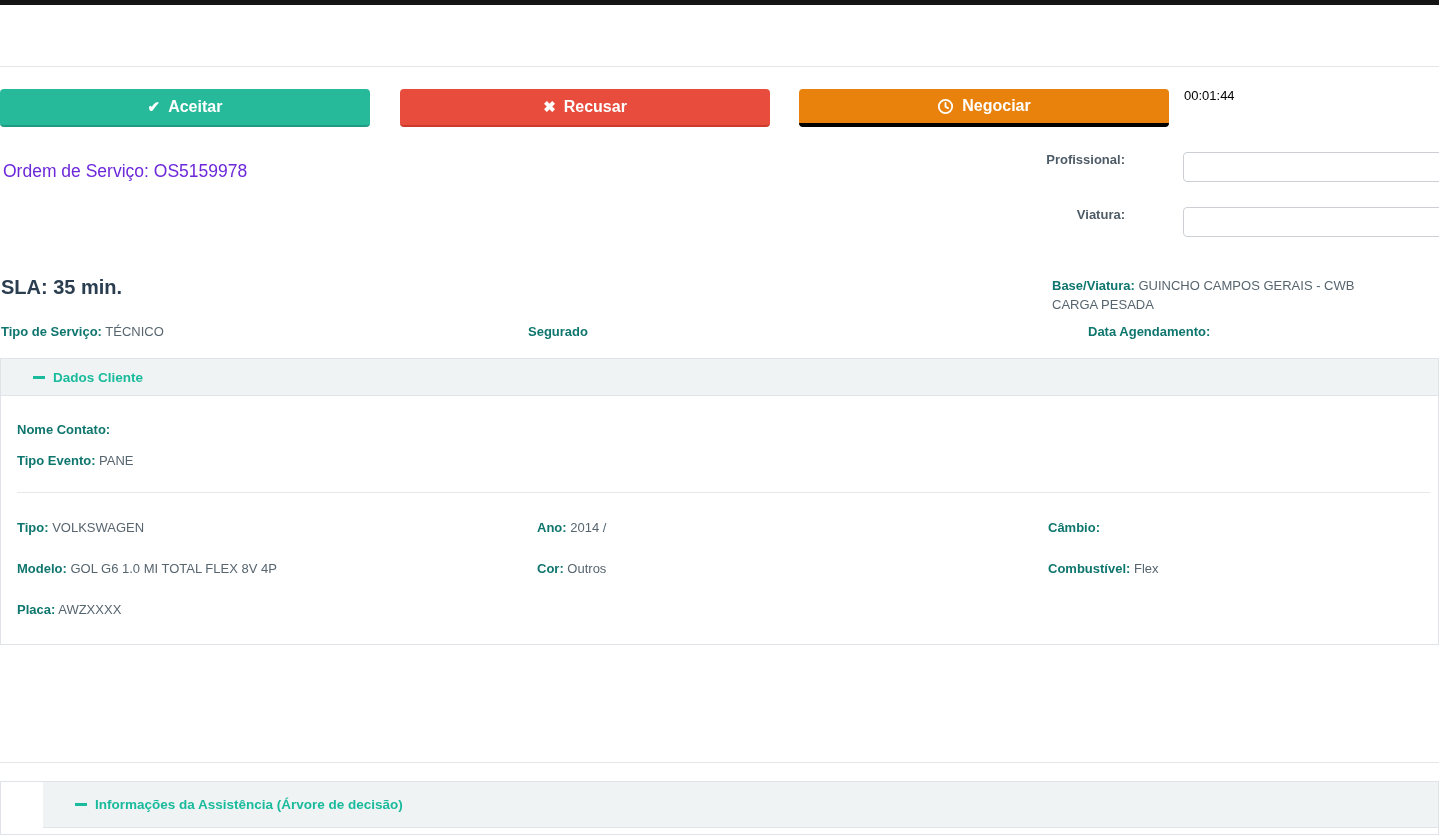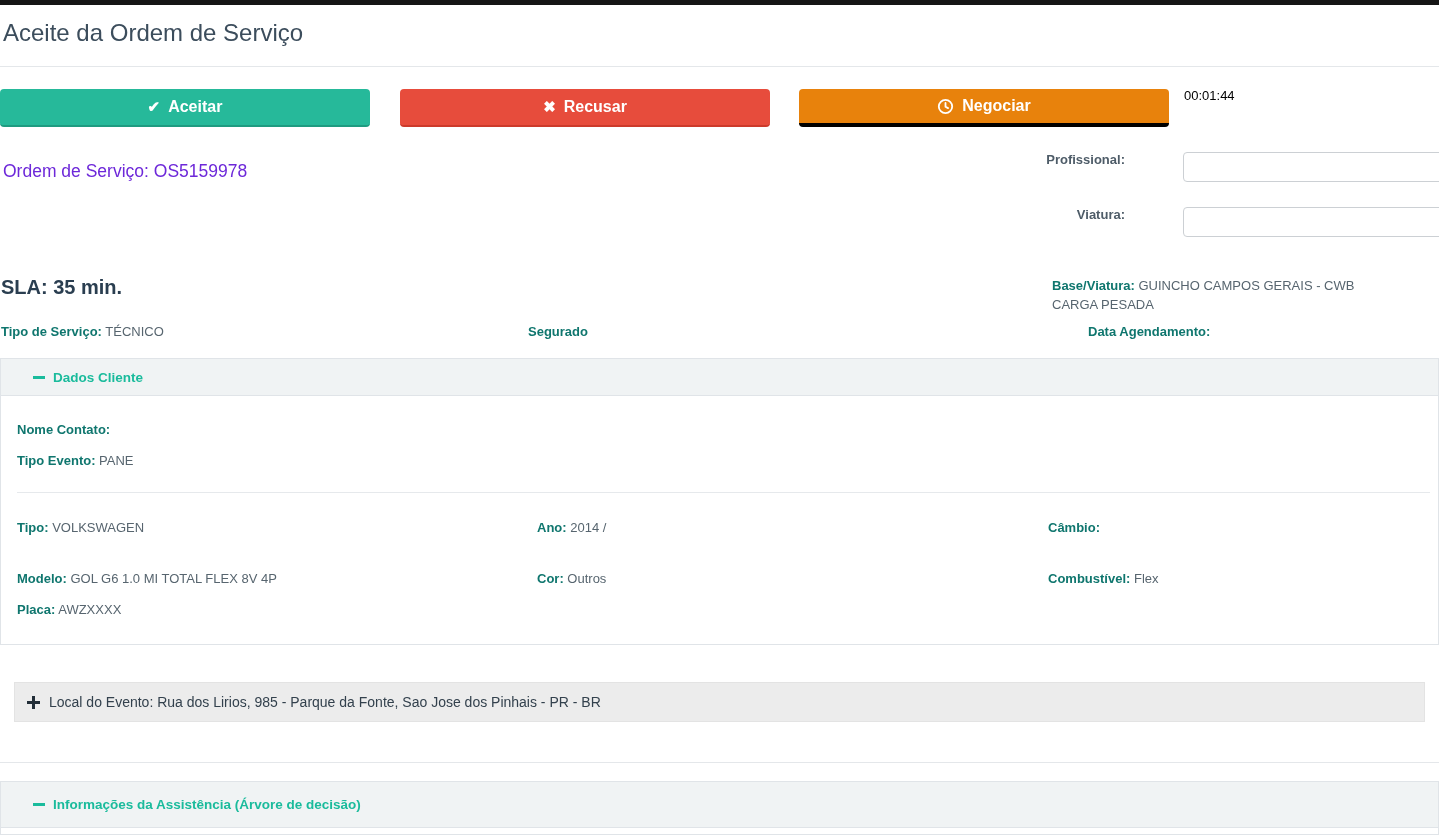--- a/index.html
+++ b/index.html
@@ -47,42 +47,41 @@
                 border-bottom:1px solid #E0E4E8; padding-left:32px; color:#1ABB9C;
                 font-size:13.5px; font-weight:700; cursor:pointer; }
   .panel-client .panel-head { height:37px; }
   .minus-icon { display:inline-block; width:12px; height:3px; background:#1ABB9C; }
 
   .pc-item { position:absolute; font-size:13px; }
   .nome-contato { left:16px; top:63px; }
   .tipo-evento  { left:16px; top:94px; }
   .pc-divider { position:absolute; left:16px; right:8px; top:133px; height:1px; background:#E6E9EC; }
   .veh-c1 { left:16px; } .veh-c2 { left:536px; } .veh-c3 { left:1047px; }
-  .veh-r1 { top:161px; } .veh-r2 { top:212px; } .veh-r3 { top:243px; }
+  .veh-r1 { top:161px; } .veh-r2 { top:202px; } .veh-r3 { top:243px; }
 
   .local-bar { position:absolute; left:14px; top:682px; width:1411px; height:40px; background:#ECECEC;
                border:1px solid #E3E3E3; display:flex; align-items:center; gap:9px; padding-left:12px;
                font-size:14px; color:#33414D; cursor:pointer; }
   .plus-icon { position:relative; width:13px; height:13px; flex:0 0 13px; }
   .plus-icon::before { content:""; position:absolute; left:0; top:5px; width:13px; height:3px; background:#222E38; }
   .plus-icon::after  { content:""; position:absolute; left:5px; top:0; width:3px; height:13px; background:#222E38; }
 
   .bottom-divider { position:absolute; left:0; top:762px; width:100%; height:1px; background:#E4E7EA; }
 
   .panel-assist { top:781px; height:54px; }
-  .panel-assist .panel-head { height:46px; }
+  .panel-assist .panel-head { height:46px;margin-left:42px; }
 </style>
 </head>
 <body>
 
 <div class="screen">
 
   <div class="top-bar"></div>
 
-  <h1 class="page-title">Aceite da Ordem de Serviço</h1>
   <div class="title-divider"></div>
 
   <button class="btn btn-accept">
     <span class="glyph">✔</span>
     <span>Aceitar</span>
   </button>
 
   <button class="btn btn-refuse">
     <span class="glyph">✖</span>
     <span>Recusar</span>
@@ -170,27 +169,20 @@
       <b>Combustível:</b>
       <span class="val">Flex</span>
     </div>
 
     <div class="pc-item veh-c1 veh-r3">
       <b>Placa:</b>
       <span class="val">AWZXXXX</span>
     </div>
   </div>
 
-  <div class="local-bar">
-    <span class="plus-icon"></span>
-    <span>
-      <span>Local do Evento:</span>
-      <span>Rua dos Lirios, 985 - Parque da Fonte, Sao Jose dos Pinhais - PR - BR</span>
-    </span>
-  </div>
 
   <div class="bottom-divider"></div>
 
   <div class="panel panel-assist">
     <div class="panel-head">
       <span class="minus-icon"></span>
       <span>Informações da Assistência (Árvore de decisão)</span>
     </div>
   </div>
 

